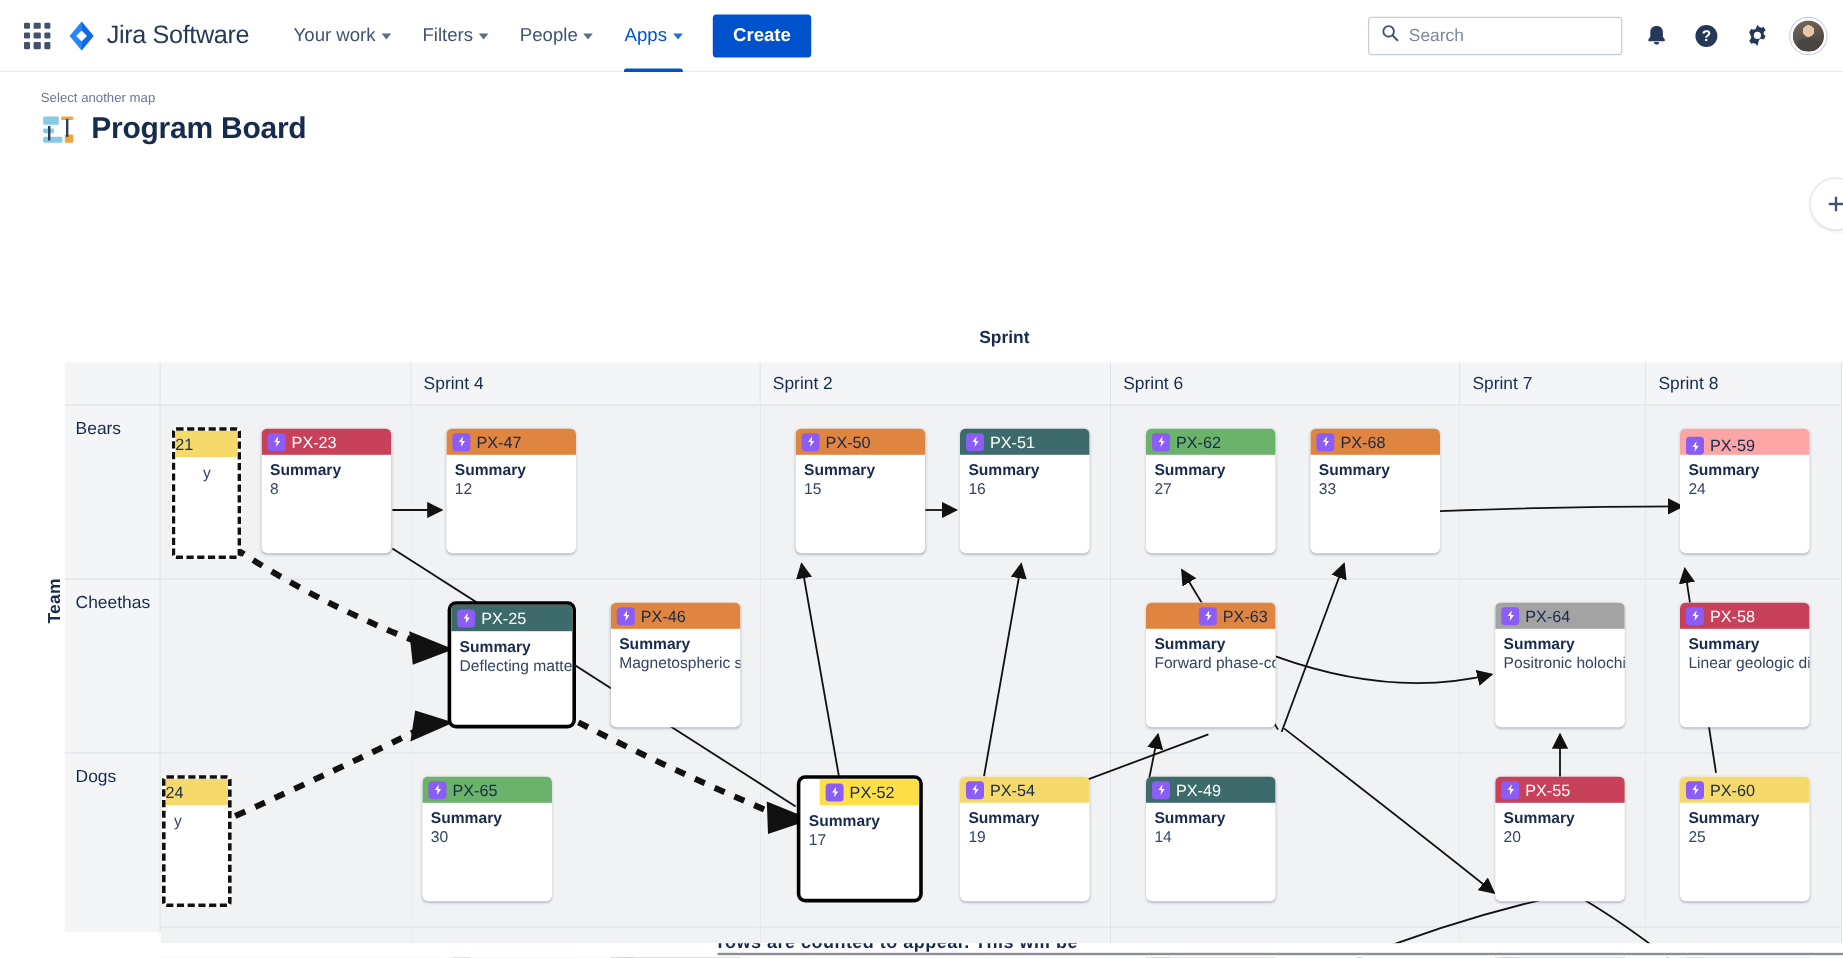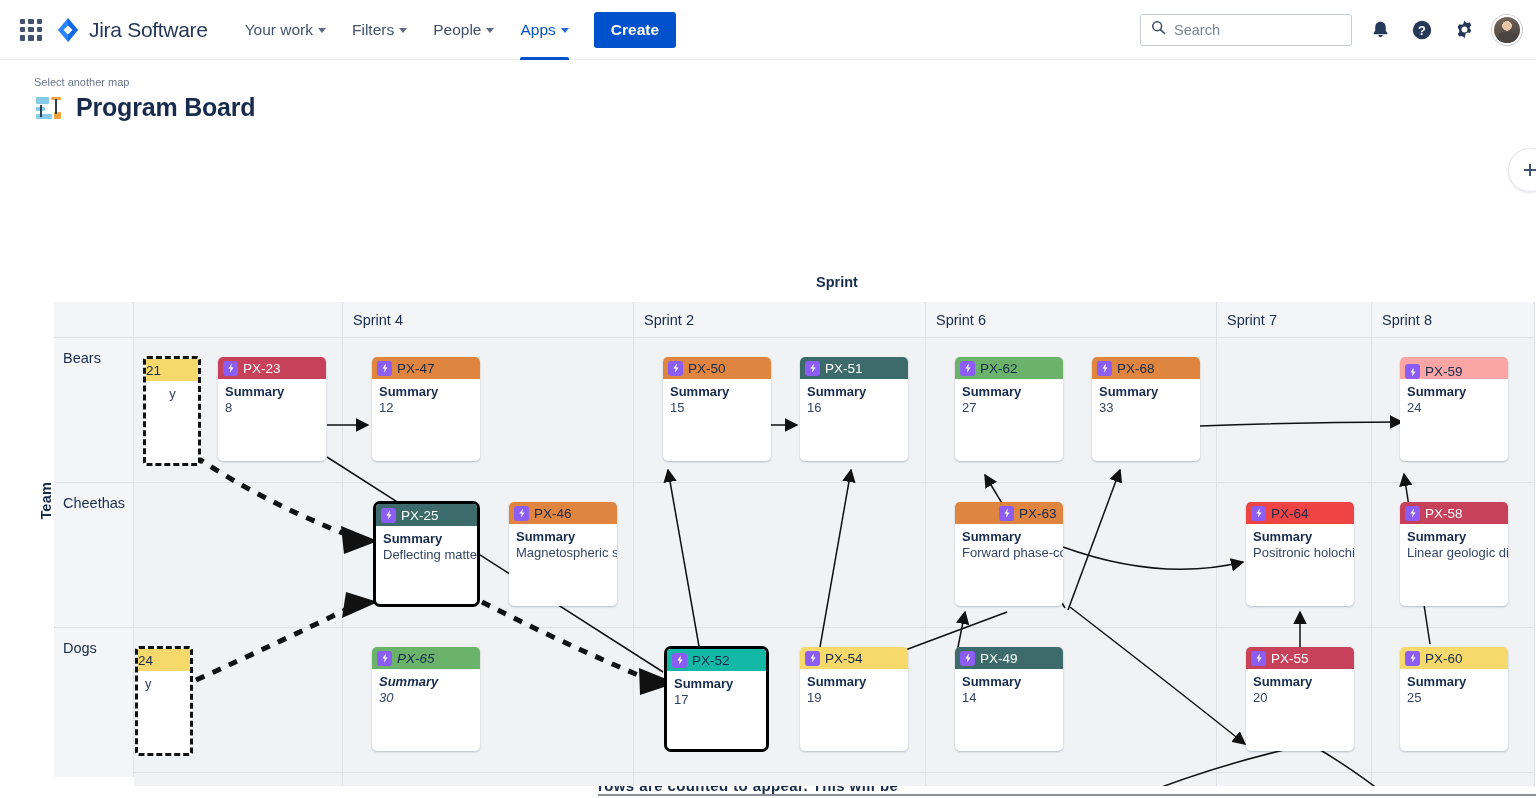--- a/index.html
+++ b/index.html
@@ -517,21 +517,21 @@
             </svg>
           </span>
           <span>PX-63</span>
         </div>
         <div class="card-body">
           <div class="sm">Summary</div>
           <div class="dsc">Forward phase-co</div>
         </div>
       </div>
       <div class="card" style="left: 1246px; top: 370px; width: 108px; height: 104px;">
-        <div class="card-head" style="background: #ef4444;">
+        <div class="card-head" style="background: #a3a3a3;">
           <span class="tick">
             <svg width="10" height="10" viewBox="0 0 10 10">
               <path d="M5.8 0.6 L2.4 5.4 H4.6 L4.1 9.4 L7.6 4.5 H5.3 Z" fill="#fff"></path>
             </svg>
           </span>
           <span>PX-64</span>
         </div>
         <div class="card-body">
           <div class="sm">Summary</div>
           <div class="dsc">Positronic holochi</div>
@@ -552,36 +552,36 @@
         </div>
       </div>
       <div class="card ghost" style="left: 135px; top: 514px; width: 58px; height: 110px;">
         <div class="card-head" style="background: rgb(245, 217, 107); padding-left: 0px;">
           <span>24</span>
         </div>
         <div class="card-body">
           <div class="dsc">y</div>
         </div>
       </div>
-      <div class="card" style="left: 372px; top: 515px; width: 108px; height: 104px; font-style: italic;">
+      <div class="card" style="left: 352px; top: 515px; width: 108px; height: 104px;">
         <div class="card-head" style="background: rgb(107, 178, 107);">
           <span class="tick">
             <svg width="10" height="10" viewBox="0 0 10 10">
               <path d="M5.8 0.6 L2.4 5.4 H4.6 L4.1 9.4 L7.6 4.5 H5.3 Z" fill="#fff"></path>
             </svg>
           </span>
           <span>PX-65</span>
         </div>
         <div class="card-body">
           <div class="sm">Summary</div>
           <div class="dsc">30</div>
         </div>
       </div>
       <div class="card selected" style="left: 664px; top: 514px; width: 105px; height: 106px;">
-        <div class="card-head" style="background: #14b8a6;">
+        <div class="card-head" style="background: #fde047; margin-left: 16px;">
           <span class="tick">
             <svg width="10" height="10" viewBox="0 0 10 10">
               <path d="M5.8 0.6 L2.4 5.4 H4.6 L4.1 9.4 L7.6 4.5 H5.3 Z" fill="#fff"></path>
             </svg>
           </span>
           <span>PX-52</span>
         </div>
         <div class="card-body">
           <div class="sm">Summary</div>
           <div class="dsc">17</div>

